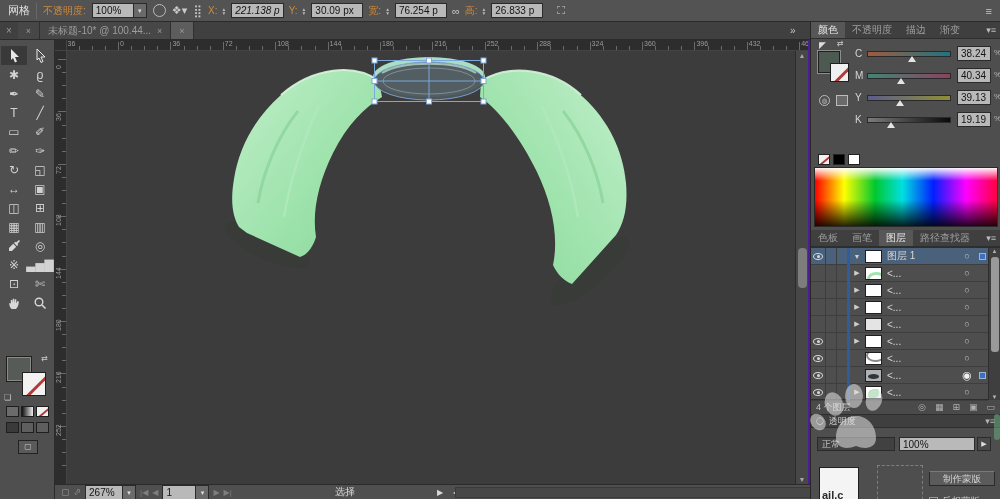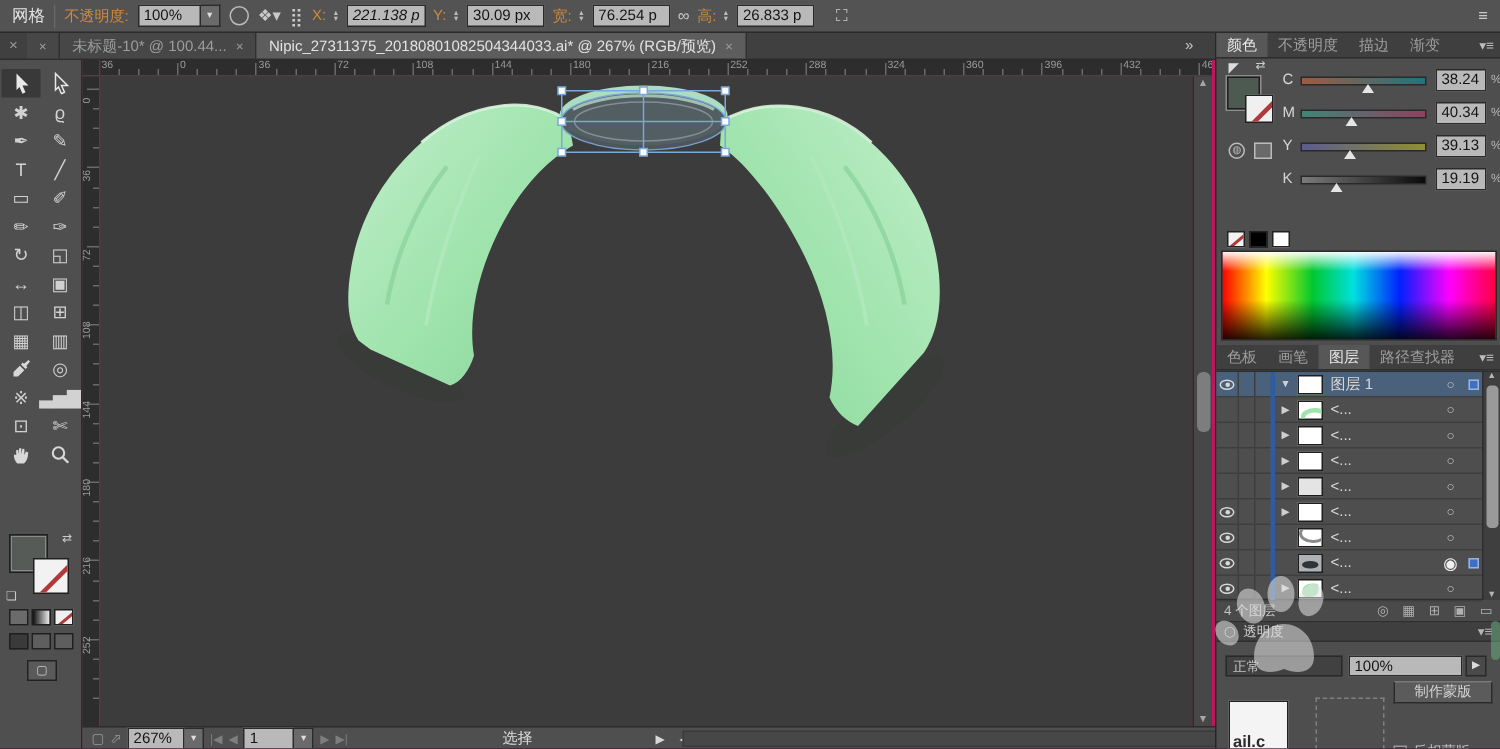--- a/index.html
+++ b/index.html
@@ -1,17 +1,17 @@
 <!DOCTYPE html>
 <html><head>
 <meta charset="utf-8">
 <style>
   * { margin:0; padding:0; box-sizing:border-box; }
   html,body { background:#222; }
-  #app { position:relative; width:1000px; height:499px; background:#be185d;
+  #app { position:relative; width:1000px; height:499px; background:#4c1d95;
          font-family:"Liberation Sans","DejaVu Sans",sans-serif; font-size:11px; color:#cfcfcf;
          overflow:hidden; user-select:none; }
   .abs { position:absolute; }
 
   
   #control-bar { left:0; top:0; width:1000px; height:22px; background:#535353;
     border-bottom:1px solid #2b2b2b; display:flex; align-items:center; gap:6px; padding:0 8px; }
   .orange { color:#cf8a3b; font-size:10px; }
   .field { background:#b9b9b9; color:#141414; border:1px solid #2a2a2a; height:15px;
     line-height:13px; padding:0 3px; font-size:10px; white-space:nowrap; }
@@ -134,21 +134,21 @@
 
   
   #transp { position:relative; height:100px; border-top:1px solid #2e2e2e; }
   #transp-header { height:13px; background:#3f3f3f; border-bottom:1px solid #2e2e2e; display:flex; align-items:center; gap:5px; padding:0 5px; font-size:9px; color:#cfcfcf; }
   #transp-header .hmenu { margin-left:auto; color:#b5b5b5; }
   #blend-select { position:absolute; left:6px; top:22px; width:78px; height:14px; background:#414141; border:1px solid #2a2a2a; color:#c5c5c5; font-size:9px; line-height:12px; padding:0 4px; }
   #opacity-box { position:absolute; left:88px; top:22px; width:76px; height:14px; }
   #opacity-arrow { position:absolute; left:166px; top:22px; width:14px; height:14px; background:#4a4a4a; border:1px solid #2a2a2a; color:#ddd; font-size:7px; text-align:center; line-height:12px; }
   #t-thumb1 { position:absolute; left:8px; top:52px; width:40px; height:37px; background:#f4f4f4; border:1px solid #202020; color:#2a2a2a; font-weight:bold; font-size:11px; display:flex; align-items:flex-end; padding:2px; }
   #t-mask { position:absolute; left:66px; top:50px; width:46px; height:40px; border:1px dashed #8f8f8f; opacity:.75; }
-  #make-mask-btn { position:absolute; left:118px; top:39px; width:66px; height:15px; background:#5b5b5b; border:1px solid #2a2a2a; border-top-color:#7a7a7a; color:#d5d5d5; font-size:9.5px; text-align:center; line-height:13px; }
+  #make-mask-btn { position:absolute; left:118px; top:56px; width:66px; height:15px; background:#5b5b5b; border:1px solid #2a2a2a; border-top-color:#7a7a7a; color:#d5d5d5; font-size:9.5px; text-align:center; line-height:13px; }
   #invert-row { position:absolute; left:118px; top:80px; display:flex; align-items:center; gap:4px; font-size:9.5px; color:#c9c9c9; }
   #invert-check { width:9px; height:9px; border:1px solid #9a9a9a; background:#444; }
 
   
   #watermark { left:806px; top:376px; width:194px; height:95px; pointer-events:none; opacity:.55; z-index:5; }
   #wm-text { position:absolute; left:72px; top:32px; font-size:27px; font-weight:bold; color:#e2e2e2; letter-spacing:2px; }
   #wm-green { position:absolute; left:188px; top:38px; width:6px; height:26px; background:#6db584; border-radius:3px; opacity:.9; }
 </style>
 </head>
 <body>
@@ -189,21 +189,20 @@
     <span id="tab-lead-close">×</span>
     <span id="doc-tabs" style="display:flex;">
         <span class="doc-tab">
           <span class="tab-close">×</span>
         </span>
         <span class="doc-tab">
           <span>未标题-10* @ 100.44...</span>
           <span class="tab-close">×</span>
         </span>
         <span class="doc-tab active">
-          <span>Nipic_27311375_20180801082504344033.ai* @ 267% (RGB/预览)</span>
           <span class="tab-close">×</span>
         </span>
       </span>
   </div>
   <span id="tab-overflow" class="abs" style="left:790px;top:25px;color:#c5c5c5;">»</span>
 
   <div id="toolbar" class="abs">
     <div id="tools-grid">
         <div class="tool active">
           <svg width="13" height="15" viewBox="0 0 13 15">

